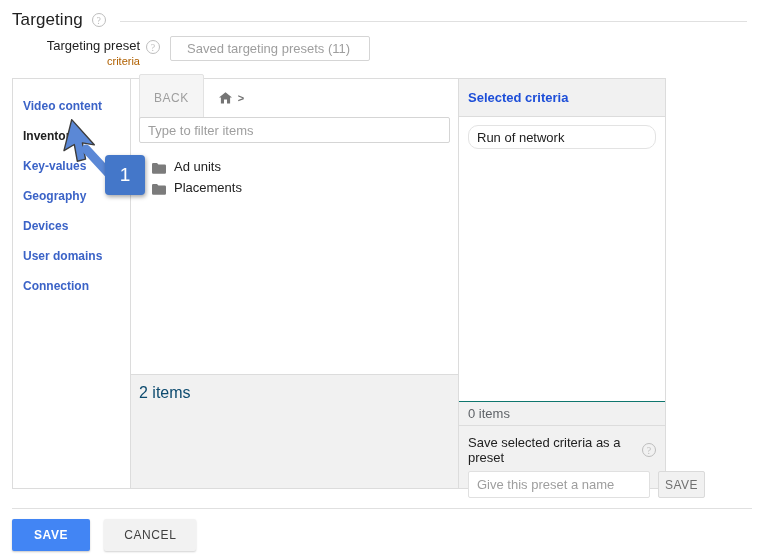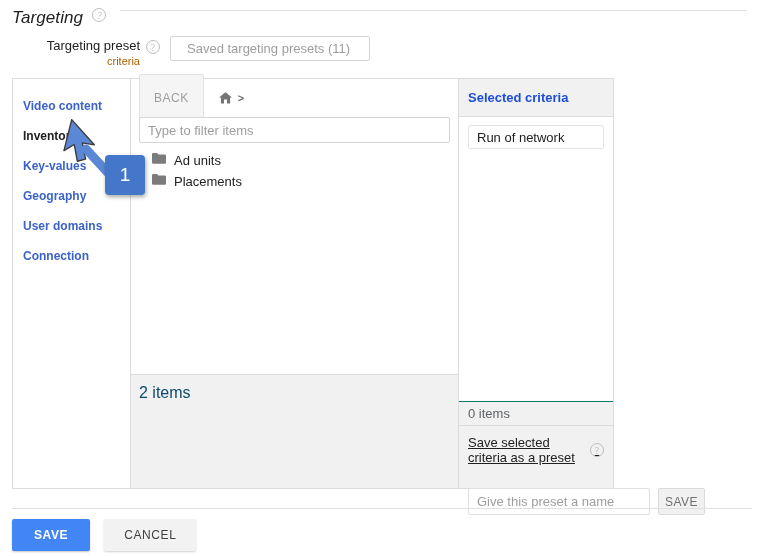--- a/index.html
+++ b/index.html
@@ -18,21 +18,21 @@
   }
 
   
   .section-header {
     position: absolute;
     left: 12px;
     top: 8px;
     right: 12px;
     height: 24px;
     display: flex;
-    font-style: italic;
+    align-items: center;
   }
   .section-title {
     font-size: 17px;
     color: #212121;
     font-weight: 400;
     letter-spacing: .1px;
   }
   .section-rule {
     flex: 1;
     height: 1px;
@@ -108,21 +108,21 @@
     box-sizing: border-box;
     outline: none;
   }
   .preset-input::placeholder { color: #9e9e9e; opacity: 1; }
 
   
   .panels {
     position: absolute;
     left: 12px;
     top: 78px;
-    width: 602px;
+    width: 654px;
     height: 411px;
     border: 1px solid #dcdcdc;
     box-sizing: border-box;
     display: flex;
     background: #fff;
   }
 
   
   .cat-sidebar {
     width: 118px;
@@ -204,21 +204,21 @@
     background: #fff;
   }
   .filter-input::placeholder { color: #9e9e9e; opacity: 1; }
   .tree-list {
     flex: 1 1 auto;
     overflow: hidden;
     padding-top: 4px;
   }
   .tree-row {
     display: flex;
-    align-items: flex-start;
+    align-items: flex-end;
     height: 21px;
     padding-left: 21px;
     gap: 8px;
     cursor: pointer;
   }
   .folder-icon svg { display: block; }
   .tree-label {
     font-size: 13px;
     color: #212121;
   }
@@ -254,21 +254,21 @@
     flex: 0 0 auto;
     box-sizing: border-box;
   }
   .crit-list {
     flex: 1 1 auto;
     padding: 8px 9px 0 9px;
     overflow: hidden;
   }
   .crit-chip {
     border: 1px solid #e3e3e3;
-    border-radius: 2px;
+    border-radius: 10px;
     background: #fff;
     height: 24px;
     line-height: 24px;
     padding: 0 8px;
     font-size: 13px;
     color: #212121;
     box-sizing: border-box;
   }
   .crit-count {
     height: 25px;
@@ -289,22 +289,21 @@
     padding: 9px;
     box-sizing: border-box;
     height: 62px;
   }
   .preset-save-title {
     display: flex;
     align-items: center;
     gap: 1px;
     font-size: 13px;
     color: #212121;
-    margin-bottom: 23px;
-    text-decoration: underline;
+    margin-bottom: 6px;
   }
   .preset-save-row {
     display: flex;
     align-items: stretch;
     gap: 8px;
   }
   .preset-name-input {
     width: 182px;
     height: 27px;
     border: 1px solid #e0e0e0;
@@ -418,20 +417,21 @@
   <input class="preset-input" type="text" value="" placeholder="Saved targeting presets (11)" style="">
 </div>
 
 <div class="panels">
 
   <div class="cat-sidebar">
     <div class="cat-item">Video content</div>
     <div class="cat-item selected">Inventory</div>
     <div class="cat-item">Key-values</div>
     <div class="cat-item">Geography</div>
+    <div class="cat-item">Devices</div>
     <div class="cat-item">User domains</div>
     <div class="cat-item">Connection</div>
   </div>
 
   <div class="mid-panel">
     <div class="mid-toolbar">
       <button class="back-btn">BACK</button>
       <div class="crumb">
         <span class="home-icon">
           <svg width="15" height="14" viewBox="0 0 15 14">

